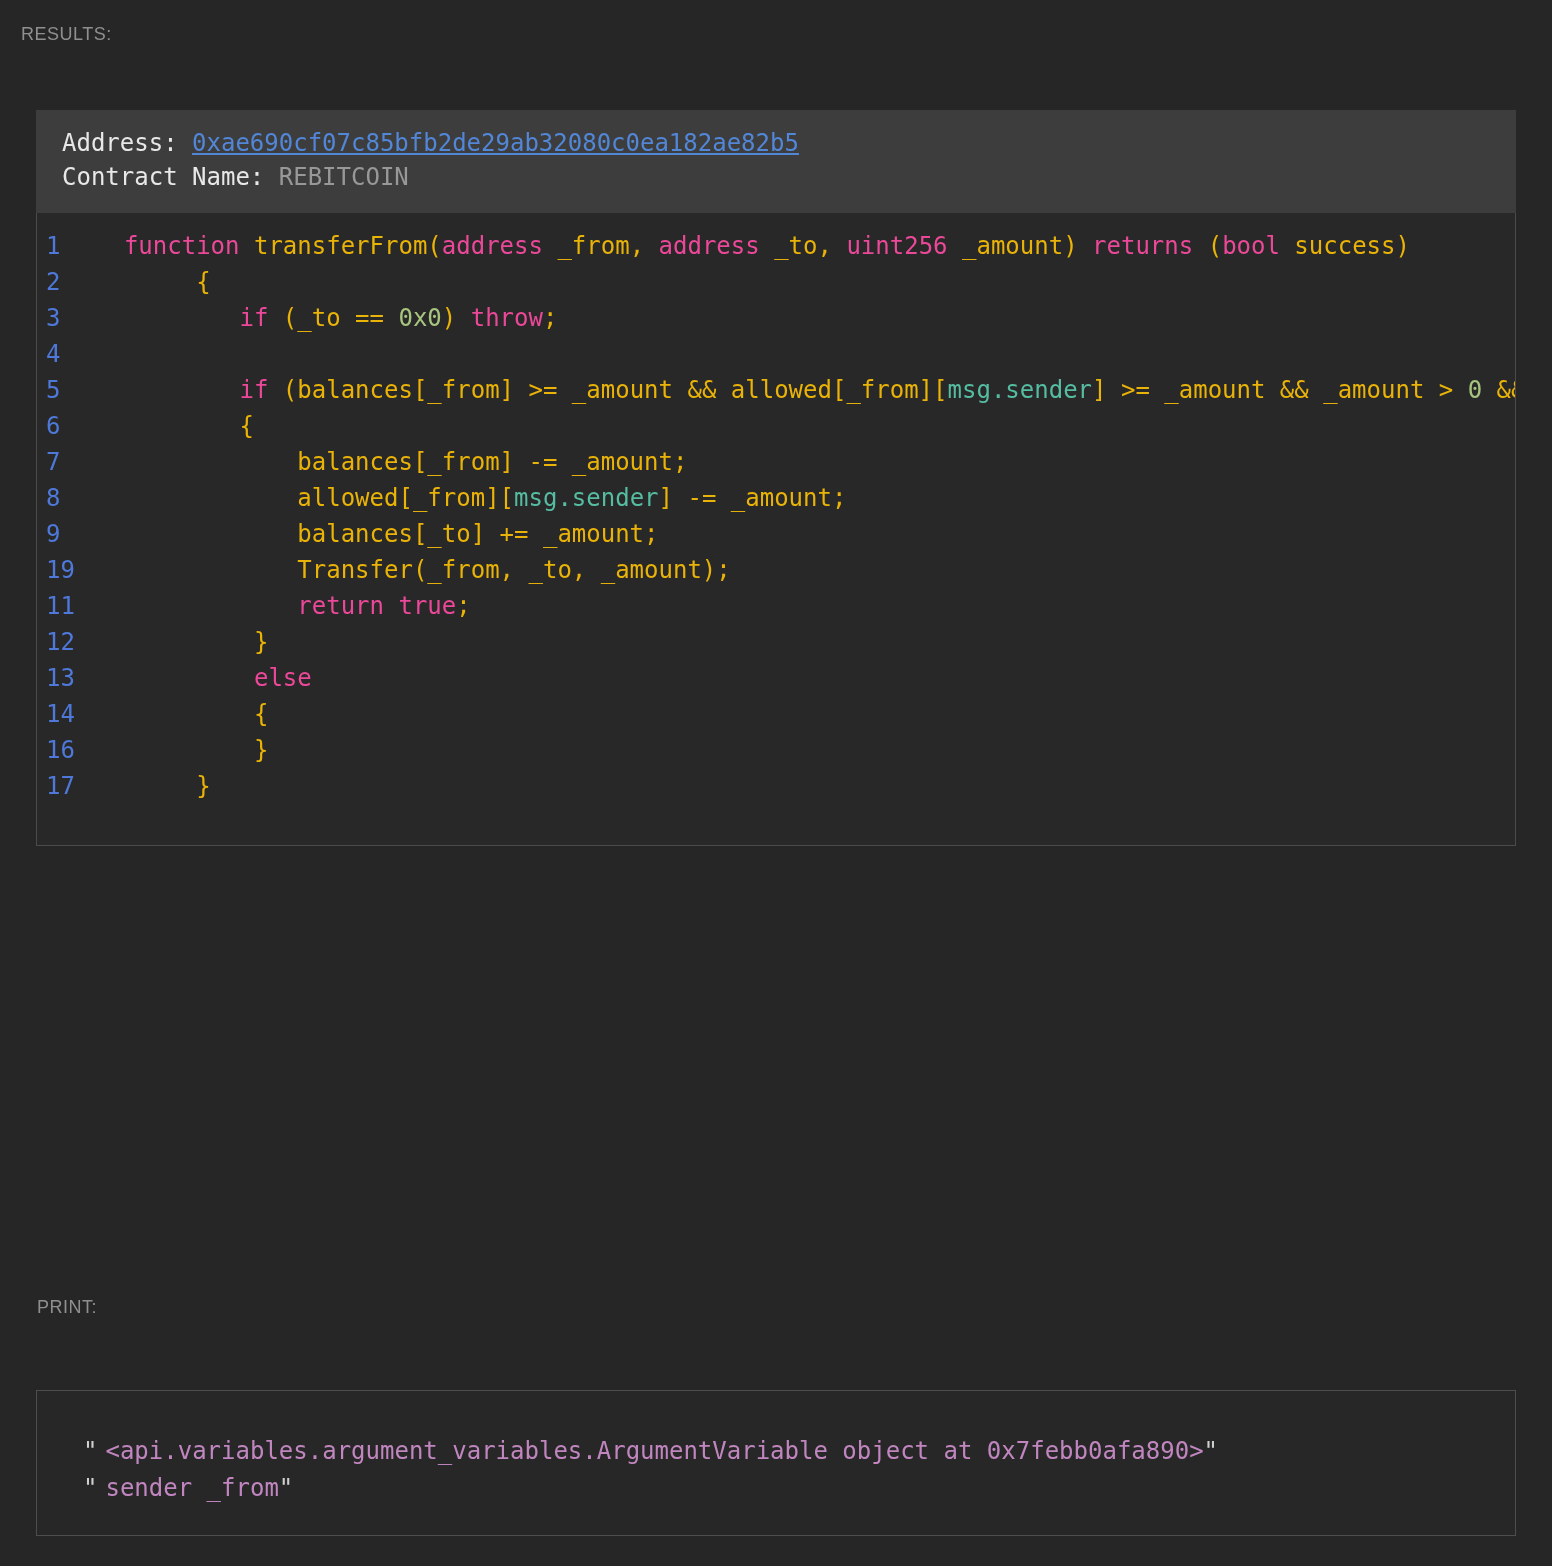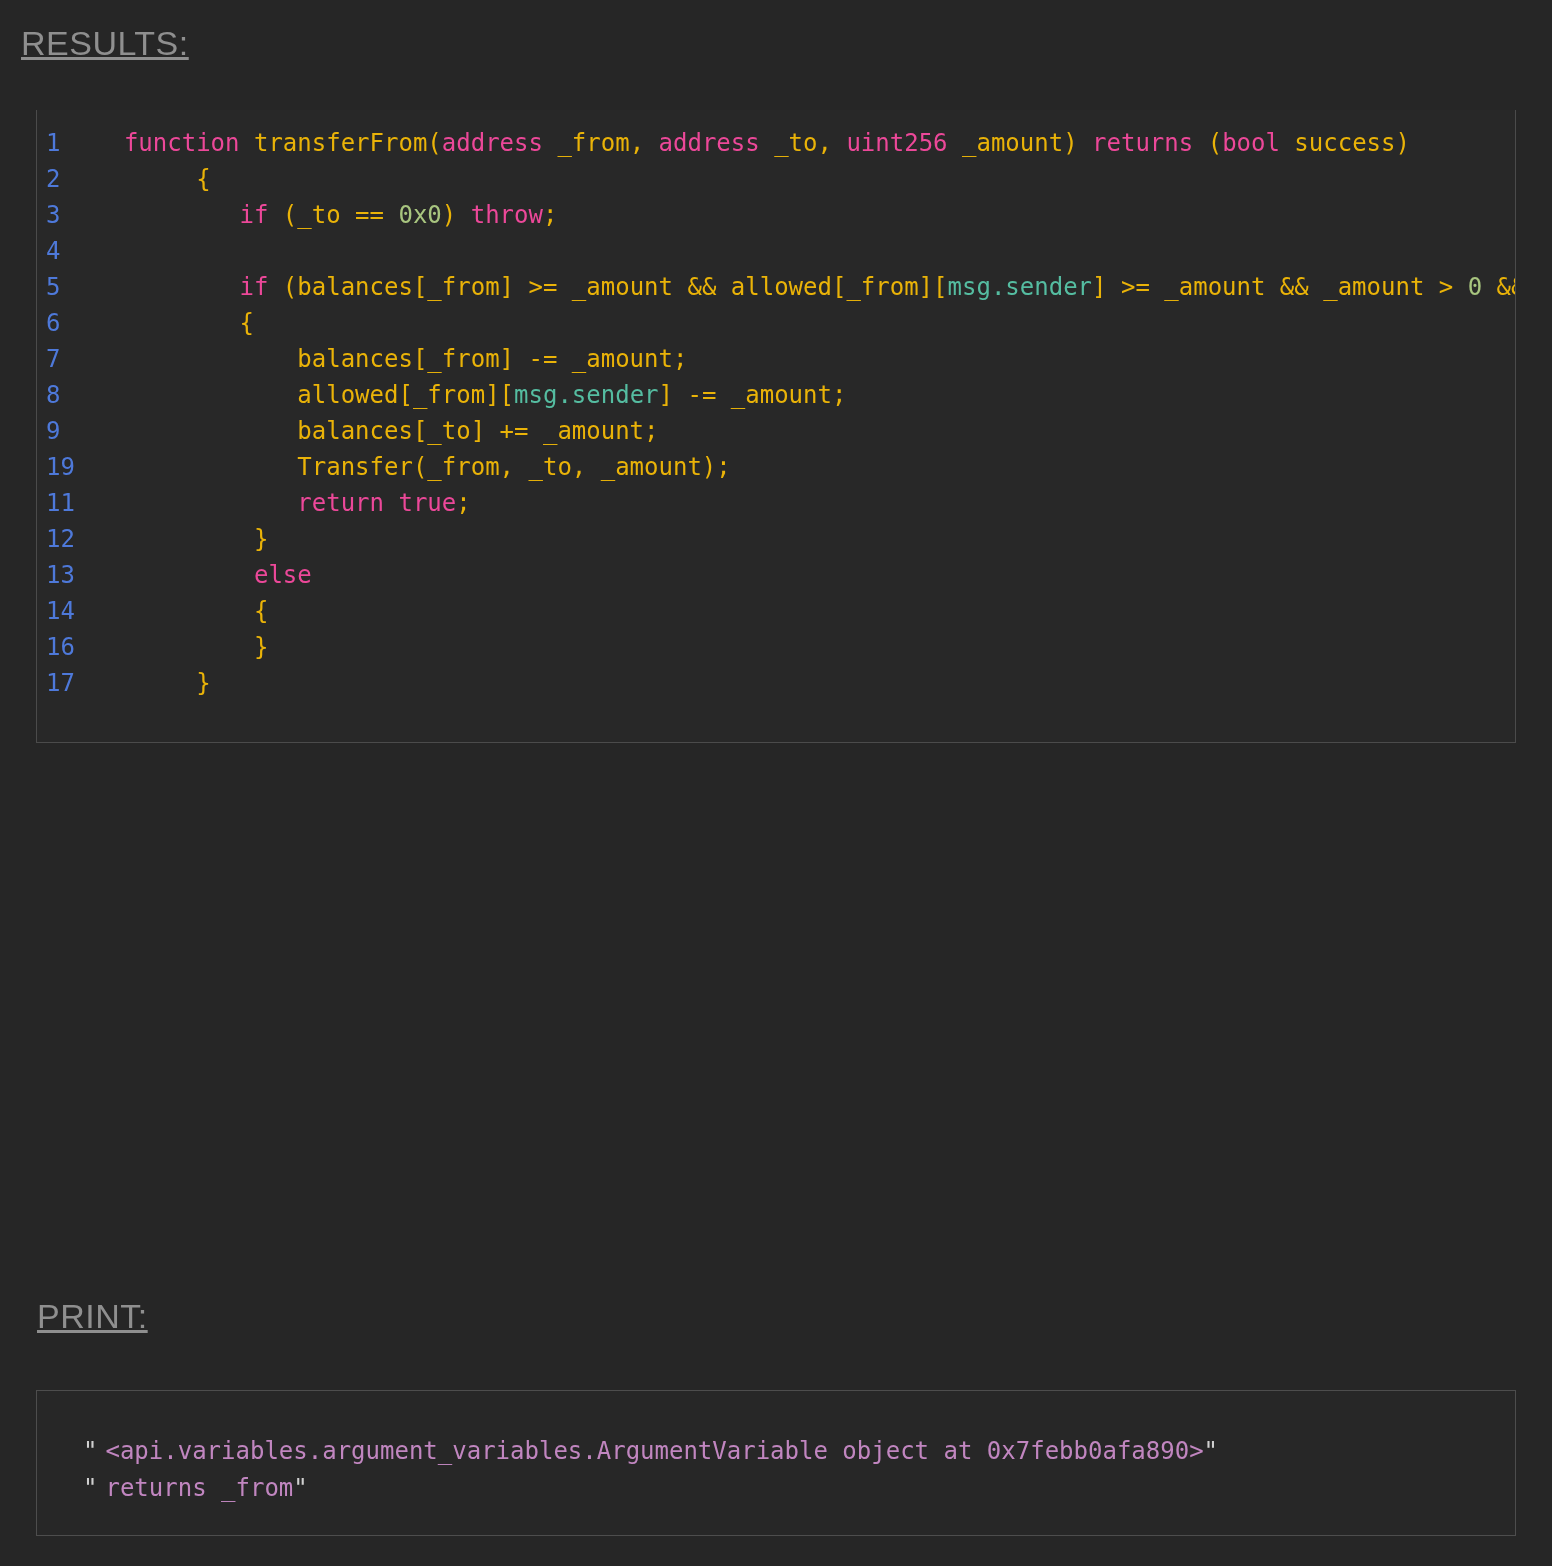--- a/index.html
+++ b/index.html
@@ -6,24 +6,23 @@
   body {
     width: 1552px; height: 1566px;
     background: #262626;
     position: relative;
     overflow: hidden;
     font-family: "Liberation Sans", sans-serif;
   }
   .section-label {
     position: absolute;
     color: #8f8f8f;
-    font-size: 34px;
+    font-size: 18px;
     letter-spacing: 0.5px;
     font-family: "Liberation Sans", sans-serif;
-    text-decoration: underline;
   }
   #results-label { left: 21px; top: 24px; }
   #print-label  { left: 37px; top: 1297px; }
 
   .result-card {
     position: absolute;
     left: 36px; top: 110px;
     width: 1480px;
     box-sizing: border-box;
   }
@@ -96,20 +95,24 @@
   .print-line { white-space: pre; }
   .print-quote { color: #d0d0d0; }
   .print-text  { color: #c186c0; margin-left: 8px; }
 </style>
 </head>
 <body>
 
 <div class="section-label" id="results-label">RESULTS:</div>
 
 <div class="result-card">
+  <div class="card-header">
+    <div class="header-row"><span>Address:</span><span> </span><a class="address-link">0xae690cf07c85bfb2de29ab32080c0ea182ae82b5</a></div>
+    <div class="header-row"><span>Contract Name:</span><span> </span><span class="muted-value">REBITCOIN</span></div>
+  </div>
   <div class="code-block" id="code-block">
       <div class="code-line">
         <div class="ln">1</div>
         <div class="lc"><span class="tk-p">  </span><span class="tk-k">function</span><span class="tk-p"> transferFrom(</span><span class="tk-k">address</span><span class="tk-p"> _from, </span><span class="tk-k">address</span><span class="tk-p"> _to, </span><span class="tk-k">uint256</span><span class="tk-p"> _amount) </span><span class="tk-k">returns</span><span class="tk-p"> (</span><span class="tk-k">bool</span><span class="tk-p"> success)</span></div>
       </div>
       <div class="code-line">
         <div class="ln">2</div>
         <div class="lc"><span class="tk-p">       {</span></div>
       </div>
       <div class="code-line">
@@ -168,14 +171,14 @@
         <div class="ln">17</div>
         <div class="lc"><span class="tk-p">       }</span></div>
       </div>
     </div>
 </div>
 
 <div class="section-label" id="print-label">PRINT:</div>
 
 <div class="print-card" id="print-card">
     <div class="print-line"><span class="print-quote">"</span><span class="print-text">&lt;api.variables.argument_variables.ArgumentVariable object at 0x7febb0afa890&gt;</span><span class="print-quote">"</span></div>
-    <div class="print-line"><span class="print-quote">"</span><span class="print-text">returns _from</span><span class="print-quote">"</span></div>
+    <div class="print-line"><span class="print-quote">"</span><span class="print-text">sender _from</span><span class="print-quote">"</span></div>
   </div>
 
 </body></html>

